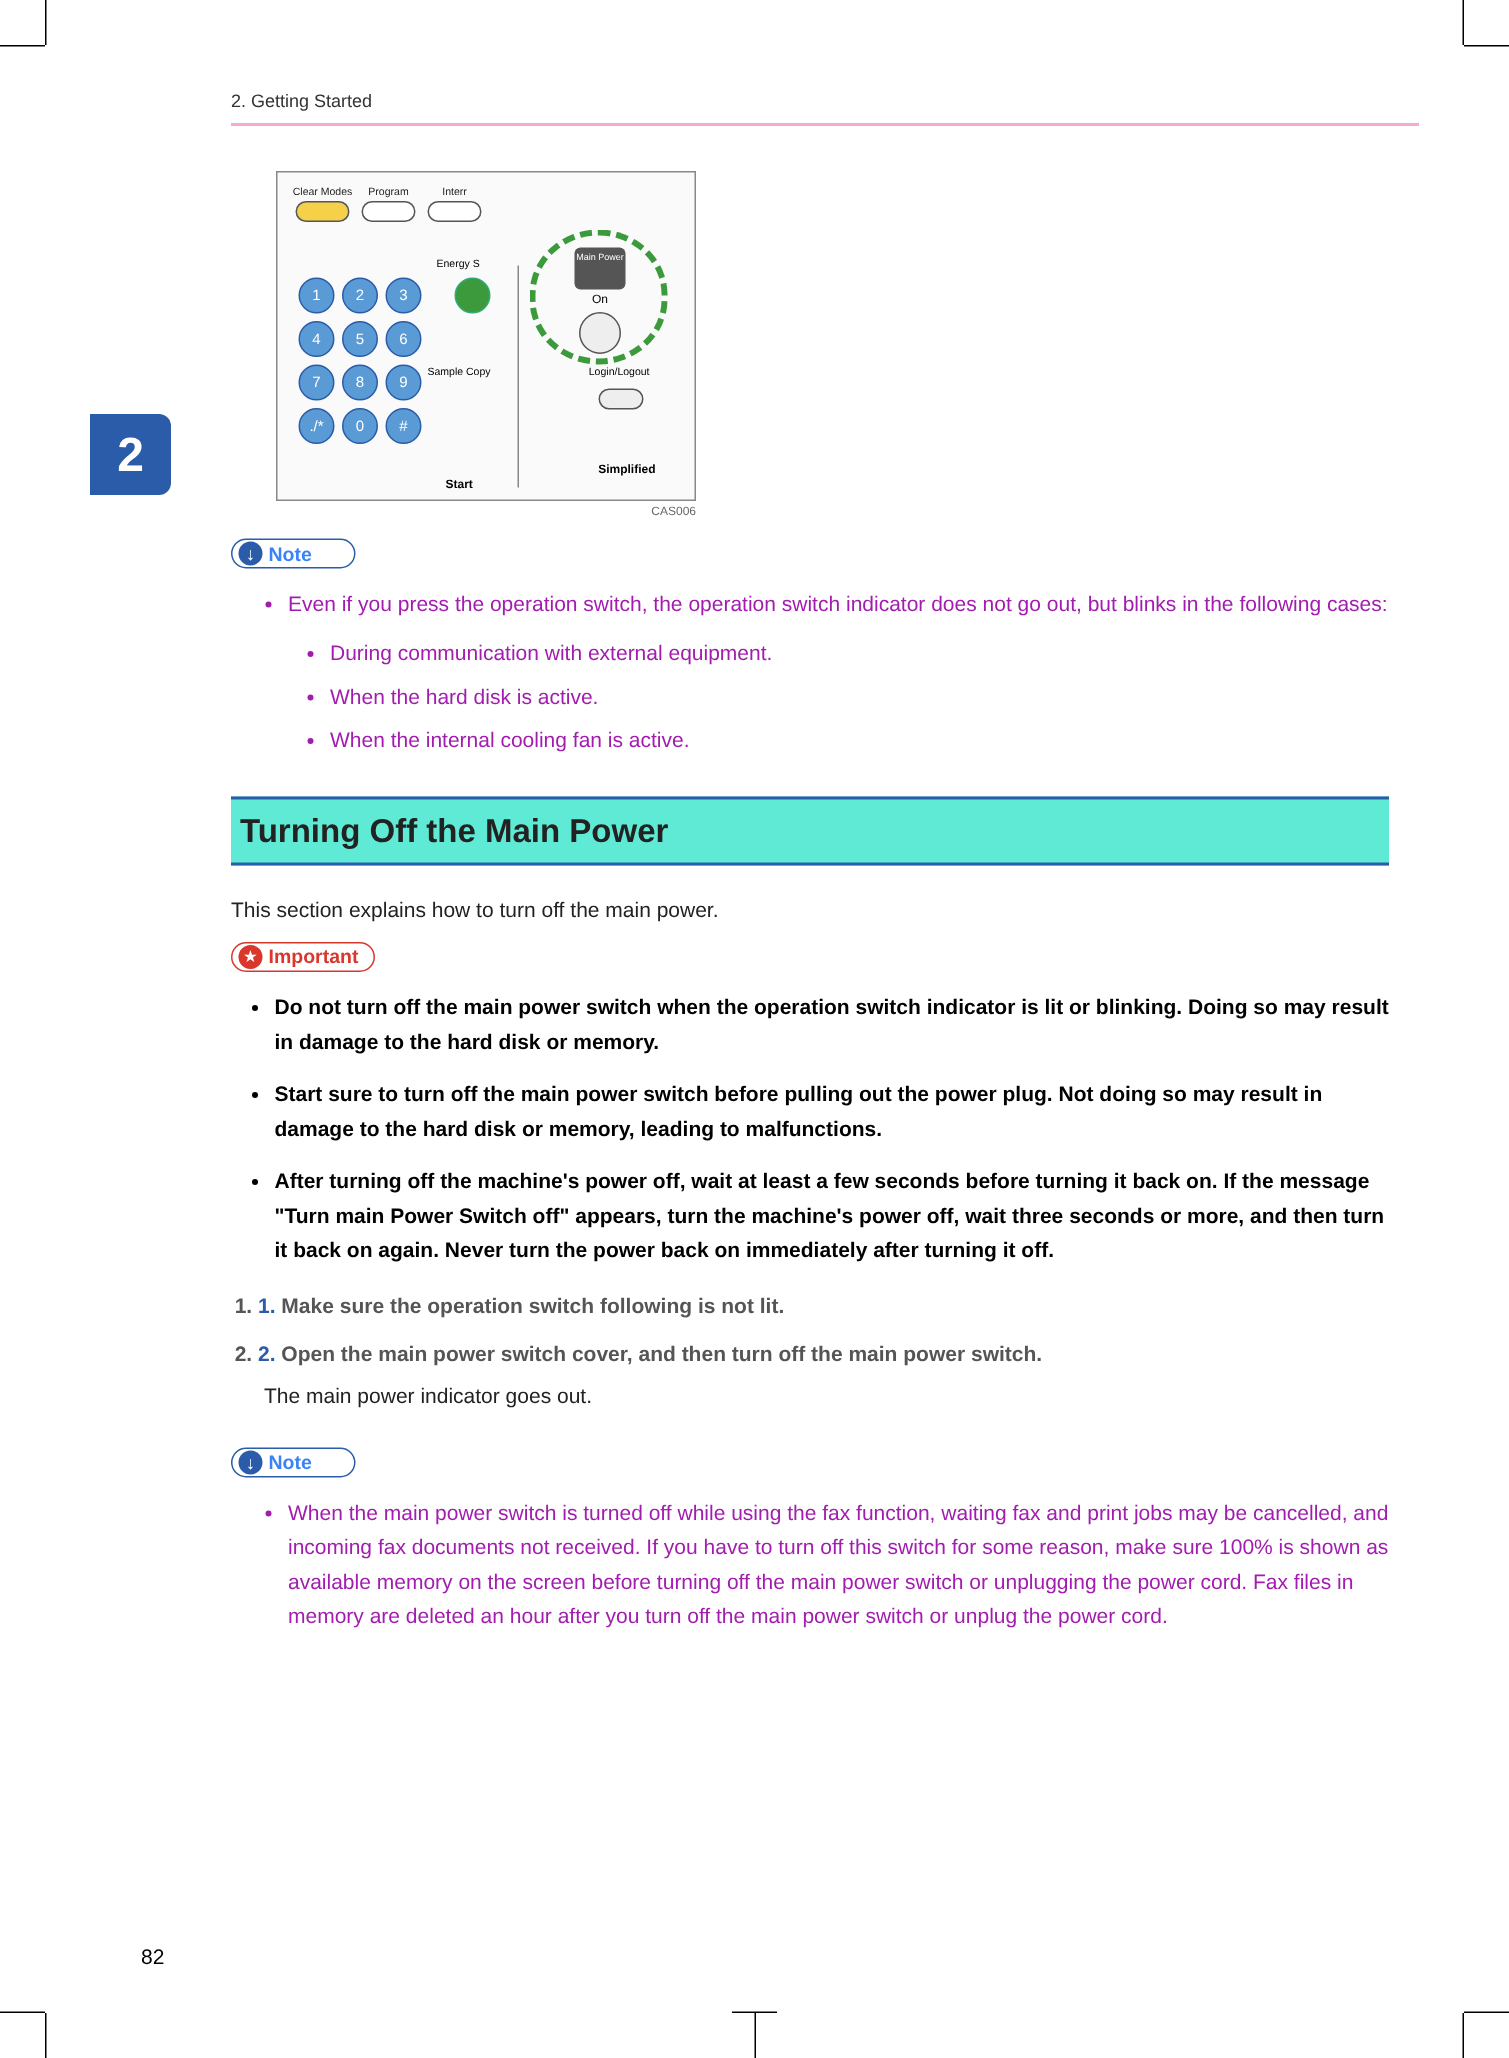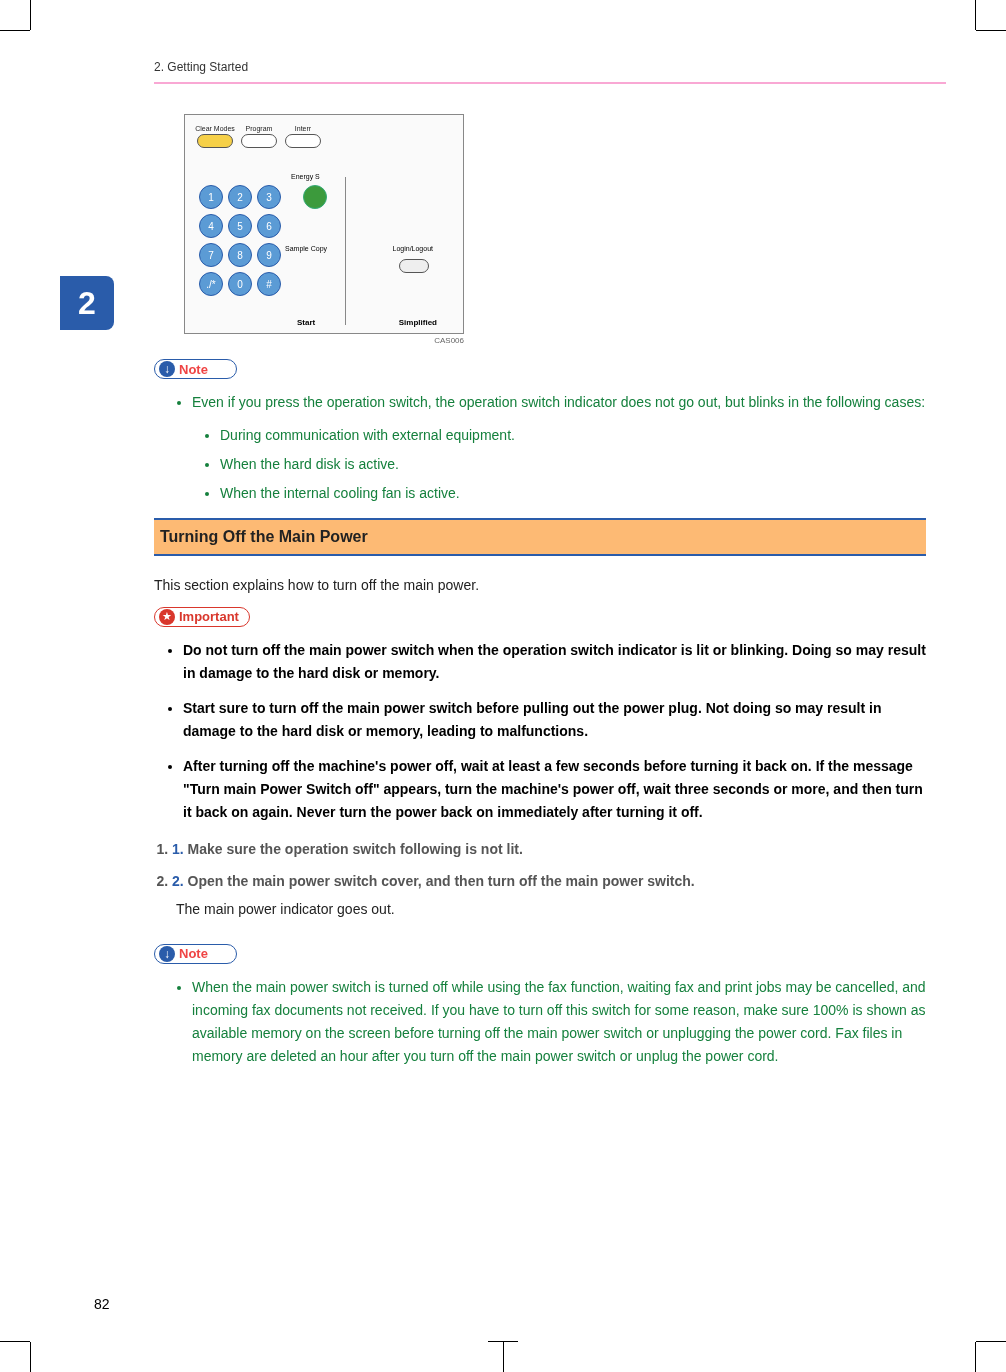--- a/index.html
+++ b/index.html
@@ -149,21 +149,21 @@
       width: 16px; height: 16px;
       background: #2a5caa;
       border-radius: 50%;
       color: #fff;
       font-size: 12px;
       display: inline-flex;
       align-items: center;
       justify-content: center;
       margin-right: 4px;
     }
-    .note-badge .txt { color: #ef4444; font-weight: bold; font-size: 13px; }
+    .note-badge .txt { color: #3b82f6; font-weight: bold; font-size: 13px; }
     .important-badge {
       display: inline-flex;
       align-items: center;
       border: 1.5px solid #d9372c;
       border-radius: 10px;
       height: 20px;
       padding: 0 10px 0 4px;
       margin-top: 10px;
     }
     .important-badge .icon {
@@ -175,36 +175,36 @@
       display: inline-flex;
       align-items: center;
       justify-content: center;
       margin-right: 4px;
     }
     .important-badge .txt { color: #d9372c; font-weight: bold; font-size: 13px; }
     ul.bullet {
       list-style: disc;
       margin: 12px 0 0 38px;
       font-size: 14px;
-      color: #15803d;
+      color: #a21caf;
       line-height: 1.65;
     }
     ul.bullet li { margin-bottom: 8px; }
     ul.sub-bullet {
       list-style: disc;
       margin: 10px 0 4px 28px;
     }
     ul.sub-bullet li { margin-bottom: 6px; }
     .section-title {
-      margin-top: 13px;
+      margin-top: 26px;
       border-top: 2px solid #2a5caa;
       border-bottom: 2px solid #2a5caa;
-      background: #fdba74;
+      background: #5eead4;
       padding: 8px 6px;
-      font-size: 16px;
+      font-size: 22px;
       font-weight: bold;
       color: #222;
     }
     .body-text {
       font-size: 14px;
       color: #222;
       margin-top: 18px;
       line-height: 1.6;
     }
     .bold-list {
@@ -233,21 +233,21 @@
     .page-num {
       position: absolute;
       bottom: 60px;
       left: 94px;
       font-size: 14px;
     }
     .energy-label { font-size: 7px; position: absolute; top: 58px; left: 106px; }
     .sample-label { font-size: 7px; position: absolute; top: 130px; left: 100px; }
     .login-label { font-size: 7px; position: absolute; top: 130px; right: 30px; }
     .start-label { font-size: 8px; font-weight: bold; position: absolute; bottom: 6px; left: 112px; text-align: center; }
-    .simp-label { font-size: 8px; font-weight: bold; position: absolute; bottom: 6px; right: 26px; }
+    .simp-label { font-size: 8px; font-weight: bold; position: absolute; bottom: 16px; right: 26px; }
     .yellow-btn { background: #f6d048; }
     .divider-v { position: absolute; top: 62px; left: 160px; width: 1px; height: 148px; background: #888; }
     .login-btn { width: 30px; height: 14px; border: 1px solid #555; border-radius: 7px; position: absolute; top: 144px; right: 34px; background: #eee; font-size:7px; text-align:center; }
     .green-k { width:24px;height:24px;border-radius:50%;border:1px solid #3a7;background:#3c9a3c; position:absolute; top:70px; left:118px; }
   </style>
 </head>
 <body>
 
 <div class="crop-mark crop-tl-h"></div>
 <div class="crop-mark crop-tl-v"></div>
@@ -293,20 +293,26 @@
         <div class="key">6</div>
         <div class="key">7</div>
         <div class="key">8</div>
         <div class="key">9</div>
         <div class="key">./*</div>
         <div class="key">0</div>
         <div class="key">#</div>
       </div>
       <div class="sample-label">Sample Copy</div>
       <div class="divider-v"></div>
+      <div class="right-panel">
+        <div class="highlight-oval"></div>
+        <div class="main-power-btn">Main Power</div>
+        <div class="on-label">On</div>
+        <div class="circle-btn"></div>
+      </div>
       <div class="login-label">Login/Logout</div>
       <div class="login-btn"></div>
       <div class="start-label">Start</div>
       <div class="simp-label">Simplified</div>
     </div>
     <div class="fig-caption">CAS006</div>
 
     <div class="note-badge">
       <span class="icon">↓</span>
       <span class="txt">Note</span>

